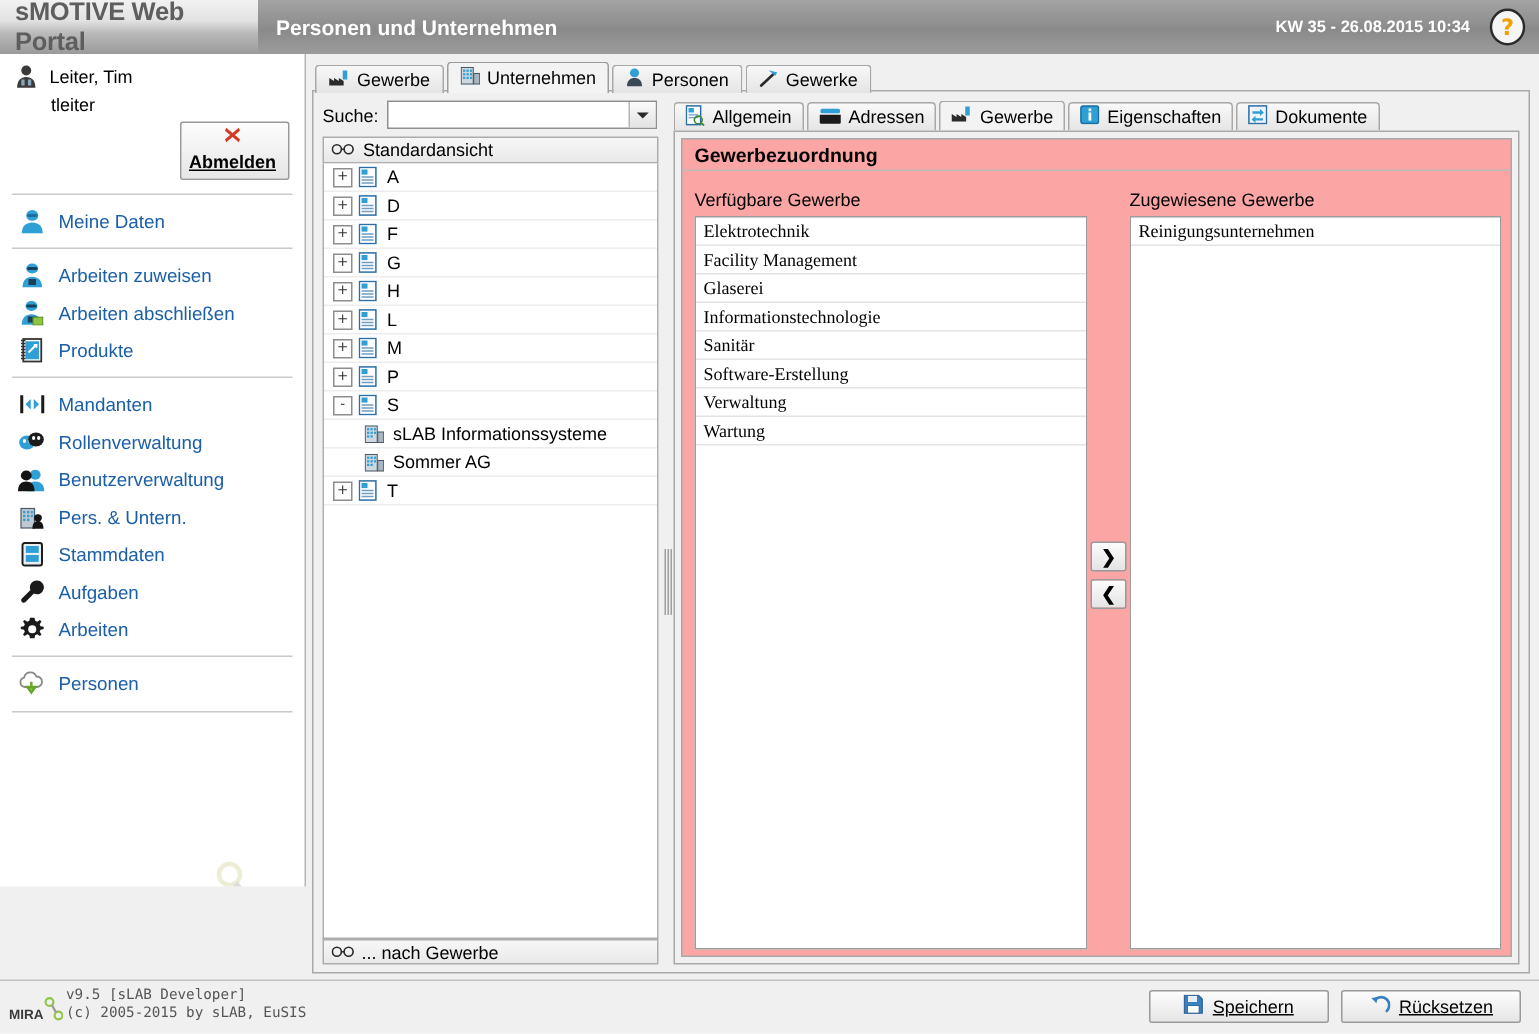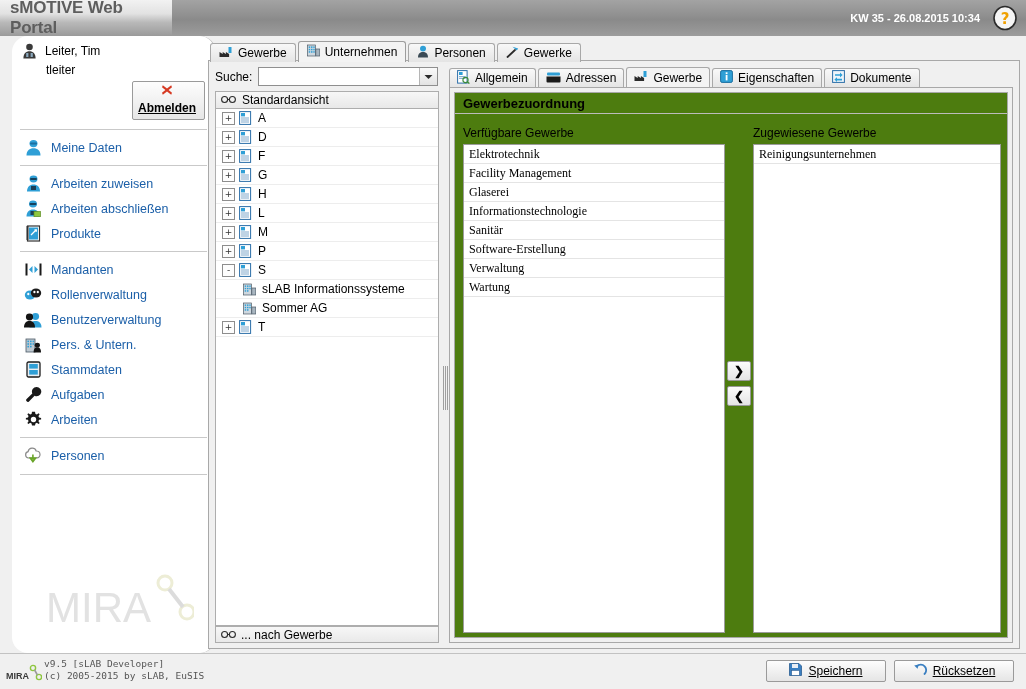--- a/index.html
+++ b/index.html
@@ -55,27 +55,26 @@
   }
   #help-btn {
     position: absolute; right: 8px; top: 50%;
     transform: translateY(-50%);
     width: 26px; height: 26px;
     cursor: pointer;
   }
 
   
   #sidebar {
-    position: absolute; left: 12px; top: 36px;
-    width: 204px; height: 617px;
+    position: absolute; left: 0; top: 36px;
+    width: 204px; height: 555px;
     background: #ffffff;
     border-right: 1px solid #b6b6b6;
     box-sizing: border-box;
     overflow: hidden;
-    border-radius: 16px;
   }
   .user-block { padding: 6px 8px 4px 8px; }
   .user-row { display: flex; align-items: center; gap: 7px; height: 18px; }
   .user-name { font-size: 12px; color: #000; }
   .user-login { font-size: 12px; color: #000; padding-left: 26px; margin-top: 3px; }
   .logout-row { display: flex; justify-content: flex-end; margin-top: 4px; padding-right: 2px;}
   .logout-btn {
     display: inline-flex; align-items: center; gap: 2px;
     border: 1px solid #9a9a9a; border-radius: 2px;
     background: linear-gradient(to bottom, #fdfdfd, #e6e6e6);
@@ -274,21 +273,21 @@
     position: absolute; left: 0; top: 20px;
     width: 564px; height: 556px;
     border: 1px solid #a8a8a8;
     background: #f0f0f0;
     box-sizing: border-box;
   }
   #inner-panel {
     position: absolute; left: 4px; top: 4px;
     width: 554px; height: 546px;
     border: 1px solid #a8a8a8;
-    background: #4d7c0f;
+    background: #fca5a5;
     box-sizing: border-box;
   }
   #section-title {
     height: 21px;
     border-bottom: 1px solid #bcbcbc;
     display: flex; align-items: center;
     padding-left: 8px;
     font-size: 13px; font-weight: bold;
     box-sizing: border-box;
   }
@@ -333,20 +332,21 @@
 </head>
 <body>
 
 <div id="app">
 
   <div id="header">
     <div id="header-brand">
       <span class="brand-text">sMOTIVE Web Portal</span>
     </div>
     <div id="header-main">
+      <span class="page-title">Personen und Unternehmen</span>
       <span id="header-datetime">KW 35 - 26.08.2015 10:34</span>
       <span id="help-btn">
         <svg width="26" height="26" viewBox="0 0 26 26">
           <ellipse cx="13" cy="13" rx="11" ry="11.5" fill="#f5f5f5" stroke="#2b2b2b" stroke-width="1.6"></ellipse>
           <text x="13" y="18.5" font-family="DejaVu Sans, sans-serif" font-size="15" font-weight="bold" fill="#f0a000" text-anchor="middle">?</text>
         </svg>
       </span>
     </div>
   </div>
 

